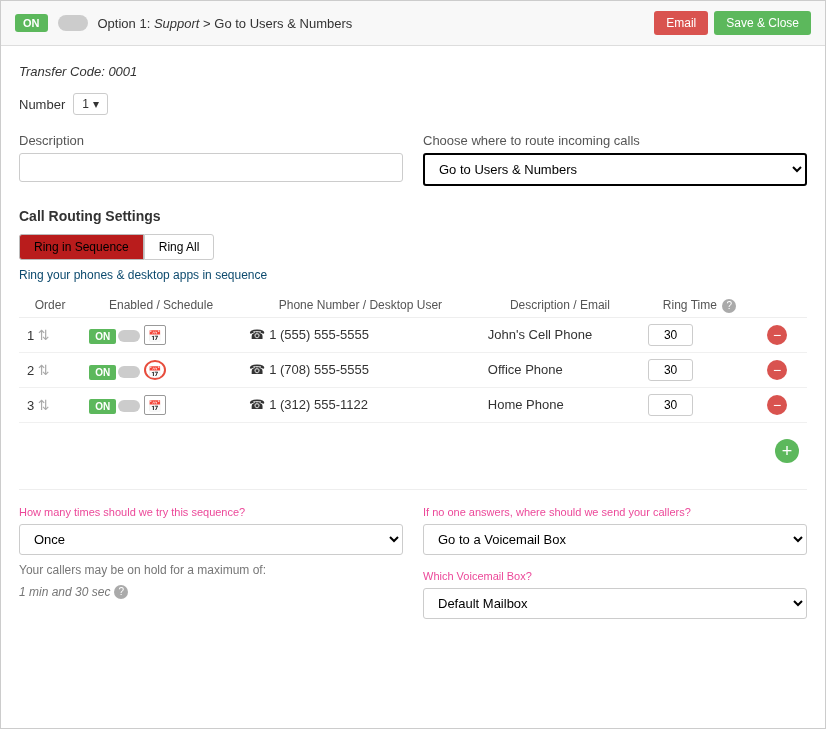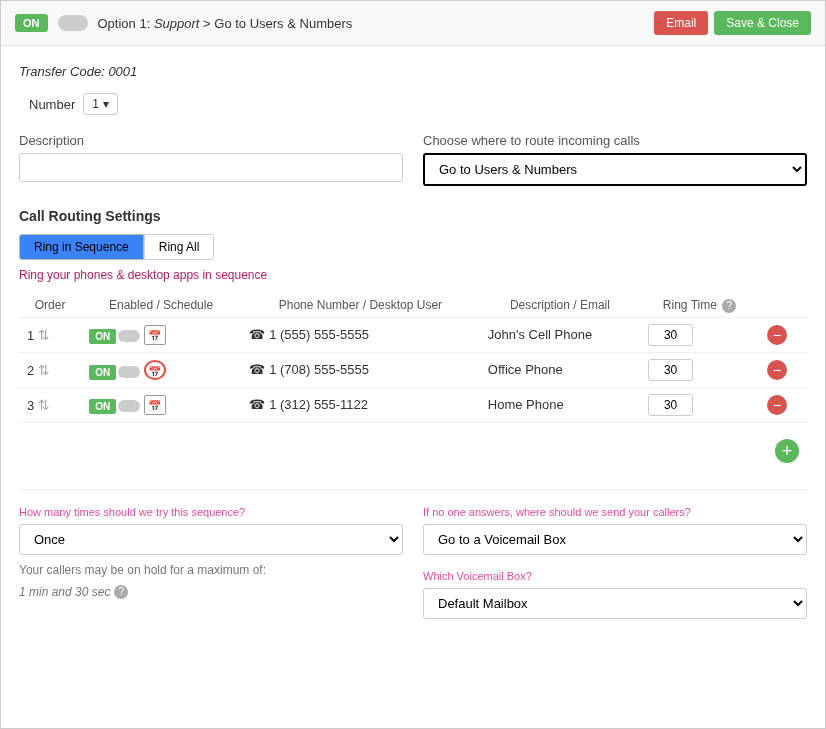--- a/index.html
+++ b/index.html
@@ -18,38 +18,38 @@
     .btn-cancel { background: #d9534f; color: #fff; border: none; border-radius: 3px; padding: 5px 12px; font-size: 12px; cursor: pointer; }
     .btn-save { background: #5cb85c; color: #fff; border: none; border-radius: 3px; padding: 5px 12px; font-size: 12px; cursor: pointer; }
     
     
     .content { padding: 18px 18px; }
     
     .transfer-code { font-size: 13px; margin-bottom: 14px; }
     .transfer-code span { font-style: italic; }
     
     .number-row { display: flex; align-items: center; gap: 8px; margin-bottom: 18px; }
-    .number-label { font-size: 13px; margin-left: 10px; }
+    .number-label { font-size: 13px; }
     .number-select { display: inline-flex; align-items: center; border: 1px solid #ccc; border-radius: 3px; padding: 3px 8px; font-size: 12px; cursor: pointer; background: #fff; gap: 4px; }
     
     .form-row { display: flex; gap: 20px; margin-bottom: 22px; }
     .form-group { flex: 1; }
     .form-group label { display: block; font-size: 13px; margin-bottom: 5px; color: #555; }
     .form-group input { width: 100%; border: 1px solid #ccc; border-radius: 3px; padding: 6px 10px; font-size: 13px; }
     .form-group select { width: 100%; border: 2px solid #000000; border-radius: 3px; padding: 6px 10px; font-size: 13px; appearance: auto; background: #fff; }
     
     .section-title { font-weight: bold; font-size: 14px; margin-bottom: 10px; }
     
     .ring-tabs { display: flex; gap: 0; margin-bottom: 8px; }
     .ring-tab { border: 1px solid #ccc; background: #fff; padding: 5px 14px; font-size: 12px; cursor: pointer; }
     .ring-tab.active { background: #fff; border: 1px solid #aaa; font-weight: normal; }
-    .ring-tab:first-child { border-right: none; border-radius: 3px 0 0 3px; background: #3b82f6; border: 1px solid #bbb; }
+    .ring-tab:first-child { border-right: none; border-radius: 3px 0 0 3px; background: #b91c1c; border: 1px solid #bbb; }
     .ring-tab:last-child { border-radius: 0 3px 3px 0; }
     
-    .ring-desc { font-size: 12px; color: #be185d; margin-bottom: 12px; }
+    .ring-desc { font-size: 12px; color: #0c4a6e; margin-bottom: 12px; }
     
     
     .routing-table { width: 100%; border-collapse: collapse; margin-bottom: 10px; }
     .routing-table th { text-align: center; font-size: 12px; font-weight: normal; color: #555; padding: 4px 8px; border-bottom: 1px solid #eee; }
     .routing-table td { padding: 6px 8px; vertical-align: middle; border-bottom: 1px solid #f0f0f0; }
     
     .on-badge { display: inline-block; background: #5cb85c; color: #fff; font-size: 10px; font-weight: bold; padding: 2px 6px; border-radius: 2px; }
     .toggle-small { display: inline-block; width: 22px; height: 12px; background: #ccc; border-radius: 6px; vertical-align: middle; margin-left: 2px; }
     
     .cal-icon { display: inline-block; width: 22px; height: 20px; border: 1px solid #999; border-radius: 2px; text-align: center; line-height: 20px; font-size: 11px; cursor: pointer; color: #666; margin-left: 4px; }

